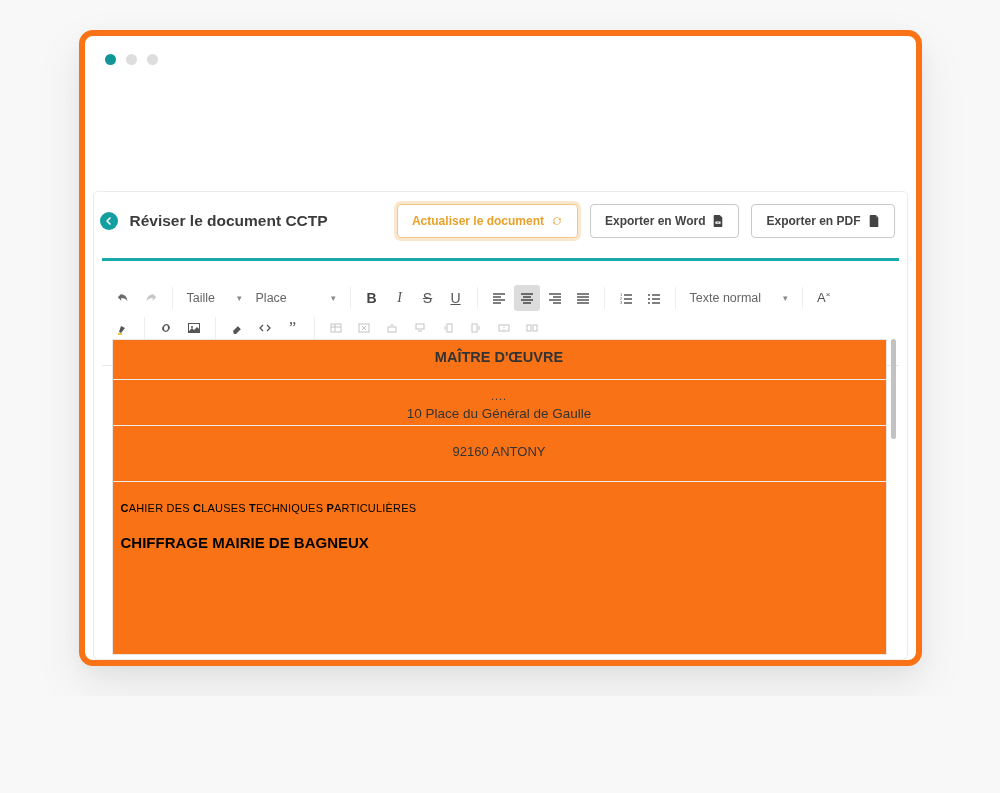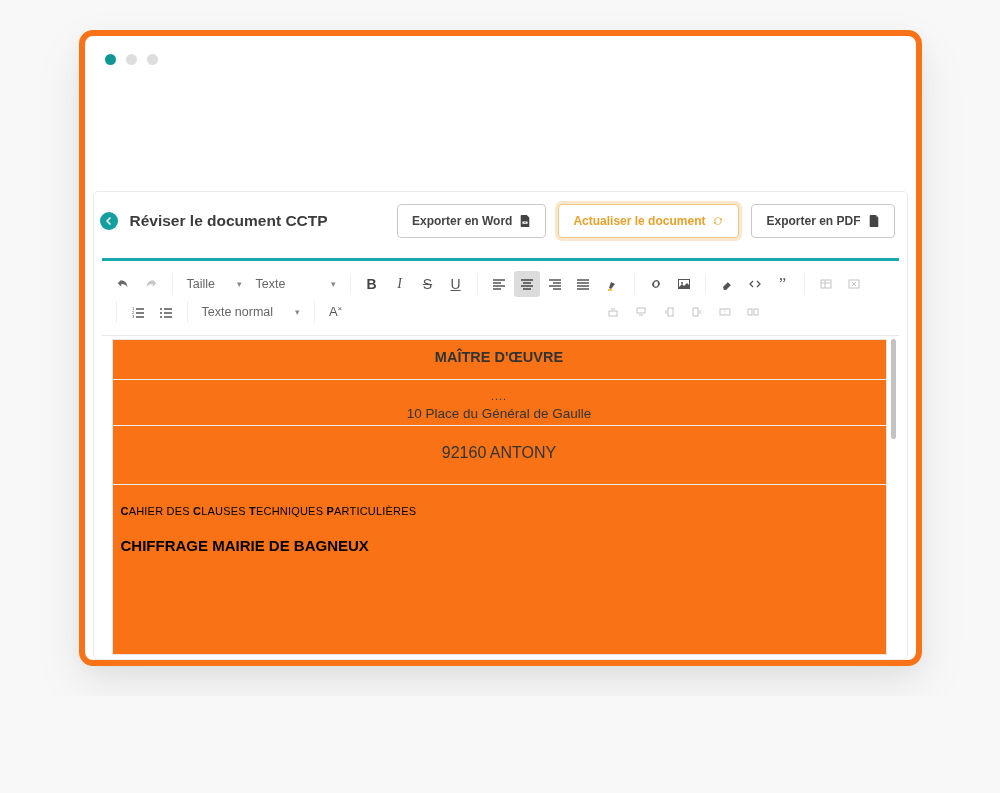--- a/index.html
+++ b/index.html
@@ -83,22 +83,22 @@
 
 .editor-wrap {
   margin: 8px 8px 0 8px;
   border-top: 3px solid #18a9aa;
   position: relative;
   height: calc(100% - 70px);
 }
 .toolbar {
   background: #fff;
   border-bottom: 1px solid #e8e8e8;
-  padding: 10px 8px;
-  display: flex; flex-direction: row; gap: 4px;
+  padding: 24px 8px;
+  display: flex; flex-direction: column; gap: 4px;
 }
 .tb-row { display: flex; align-items: center; gap: 2px; flex-wrap: wrap; }
 .tb-btn {
   width: 26px; height: 26px;
   display: flex; align-items: center; justify-content: center;
   border-radius: 3px;
   cursor: pointer;
   color: #6b6b6b;
 }
 .tb-btn.active { background: #dcdcdc; color: #3a3a3a; }
@@ -149,21 +149,21 @@
   font-weight: 700;
   font-size: 14.5px;
   padding: 9px 8px 14px 8px;
 }
 .doc-cell2 {
   padding: 10px 8px 4px 8px;
   font-size: 13.5px;
 }
 .doc-cell2 .dots4 { font-size: 11px; letter-spacing: 1px; }
 .doc-addr { margin-top: 4px; }
-.doc-city { padding: 18px 8px 22px 8px; font-size: 16px; }
+.doc-city { padding: 18px 8px 22px 8px; font-size: 13px; }
 .doc-cctp {
   padding: 20px 8px 16px 8px;
   font-size: 11px;
   letter-spacing: 0.2px;
 }
 .doc-cctp b { font-weight: 700; }
 .doc-proj {
   font-weight: 700;
   font-size: 15px;
   padding: 4px 8px 10px 8px;
@@ -184,37 +184,37 @@
 
   <div class="content">
 
     <div class="headerbar">
       <div class="back-icon">
         <svg viewBox="0 0 10 10">
             <path d="M6 2 L3 5 L6 8" stroke="#fff" stroke-width="1.6" fill="none" stroke-linecap="round" stroke-linejoin="round"></path>
           </svg>
       </div>
       <div class="title">Réviser le document CCTP</div>
+
+      <button class="btn btn-refresh">
+        <span>Actualiser le document</span>
+        <svg viewBox="0 0 16 16">
+            <path d="M3 8a5 5 0 0 1 9-3l1-1v3h-3l1.2-1.2A3.6 3.6 0 0 0 4.4 8M13 8a5 5 0 0 1-9 3l-1 1V9h3l-1.2 1.2A3.6 3.6 0 0 0 11.6 8" fill="#e8a12b"></path>
+          </svg>
+      </button>
 
       <button class="btn btn-outline">
         <span>Exporter en Word</span>
         <svg viewBox="0 0 12 14">
             <path d="M2 0h6l3 3v10a1 1 0 0 1-1 1H2a1 1 0 0 1-1-1V1a1 1 0 0 1 1-1z" fill="#444"></path>
             <rect x="3" y="7.5" width="6" height="2.8" rx="0.5" fill="#fff"></rect>
             <text x="6" y="9.9" font-size="2.6" fill="#444" text-anchor="middle" font-weight="700" font-family="Arial">W</text>
           </svg>
       </button>
 
-      <button class="btn btn-refresh">
-        <span>Actualiser le document</span>
-        <svg viewBox="0 0 16 16">
-            <path d="M3 8a5 5 0 0 1 9-3l1-1v3h-3l1.2-1.2A3.6 3.6 0 0 0 4.4 8M13 8a5 5 0 0 1-9 3l-1 1V9h3l-1.2 1.2A3.6 3.6 0 0 0 11.6 8" fill="#e8a12b"></path>
-          </svg>
-      </button>
-
       <button class="btn btn-outline">
         <span>Exporter en PDF</span>
         <svg viewBox="0 0 12 14">
             <path d="M2 0h6l3 3v10a1 1 0 0 1-1 1H2a1 1 0 0 1-1-1V1a1 1 0 0 1 1-1z" fill="#444"></path>
             <path d="M8 0v3h3" fill="#666"></path>
           </svg>
       </button>
 
     </div>
 
@@ -230,21 +230,21 @@
               <svg width="14" height="14" viewBox="0 0 16 16">
                 <path d="M10 3l4 4-4 4V8c-3 0-6 1-7 4 0-5 3-8 7-8V3z" fill="#c6c6c6"></path>
               </svg>
             </div>
           <div class="sep"></div>
           <div class="tb-select">
               <span>Taille</span>
               <span class="caret">▾</span>
             </div>
           <div class="tb-select wide">
-              <span>Texte</span>
+              <span>Place</span>
               <span class="caret">▾</span>
             </div>
           <div class="sep"></div>
           <div class="tb-btn">
               <b style="font-size:14px;color:#444">B</b>
             </div>
           <div class="tb-btn">
               <i style="font-size:14px;font-family:Georgia;color:#555">I</i>
             </div>
           <div class="tb-btn">

